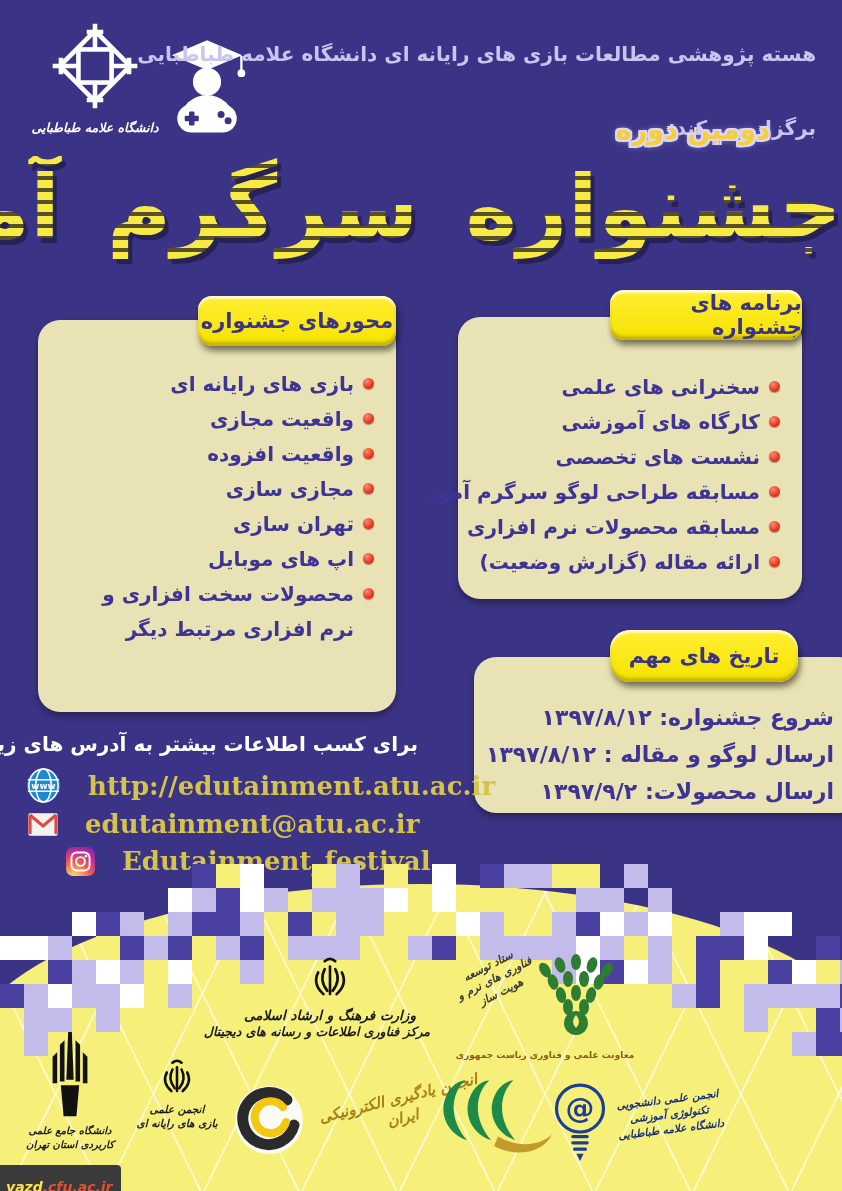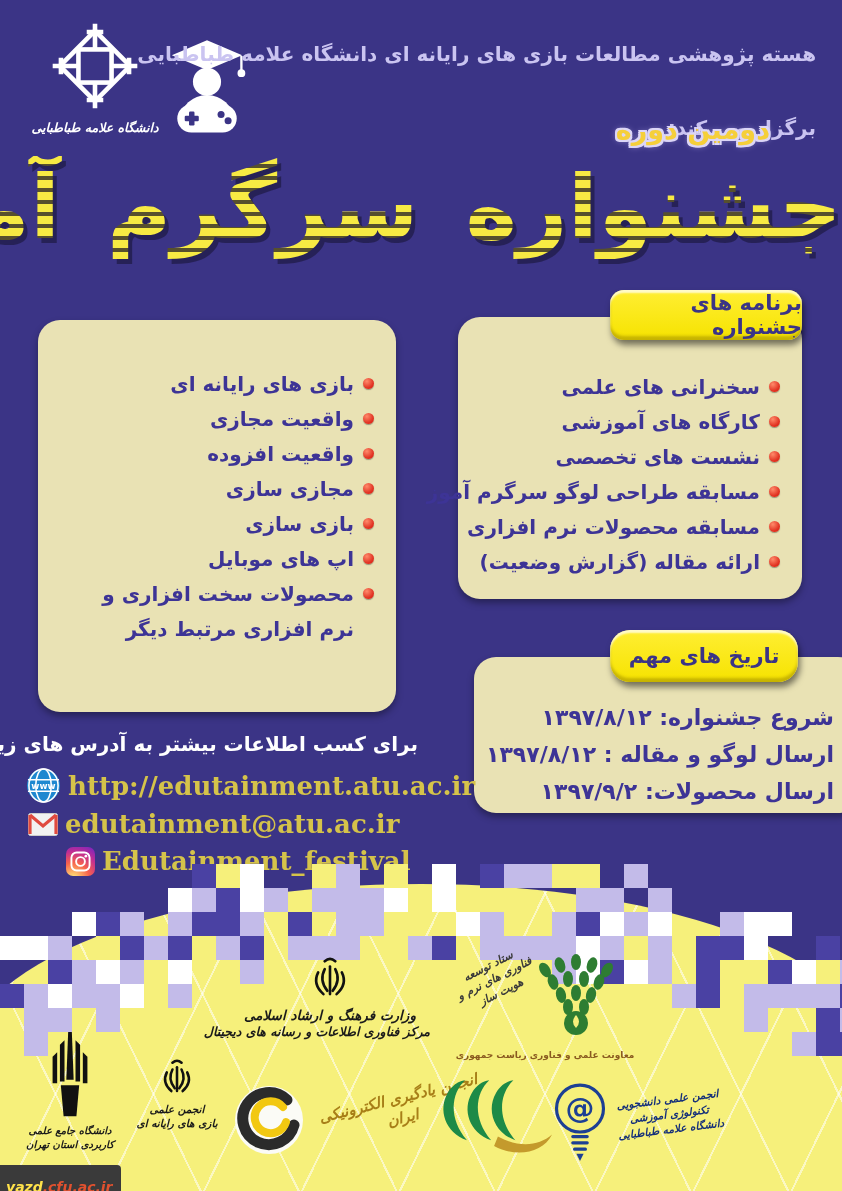--- a/index.html
+++ b/index.html
@@ -70,21 +70,21 @@
     box-shadow:0 1px 1px rgba(0,0,0,.35);
   }
   .bullet-hidden{visibility:hidden;}
   .dates-row{
     height:37px;display:flex;align-items:center;padding-right:26px;
     color:#3d3496;font-weight:bold;font-size:22px;white-space:nowrap;
   }
 
   
   .contact-heading{left:20px;top:732px;width:398px;text-align:right;color:#fff;font-weight:bold;font-size:20px;white-space:nowrap;z-index:2;}
-  .contact-row{direction:ltr;display:flex;align-items:center;gap:7px;z-index:2;}
+  .contact-row{direction:ltr;display:flex;align-items:center;gap:27px;z-index:2;}
   .contact-row-1{left:26px;top:768px;}
   .contact-row-2{left:28px;top:809px;}
   .contact-row-3{left:28px;top:846px;padding-left:38px;}
   .contact-link{
     font-family:"DejaVu Serif",serif;font-weight:bold;font-size:26px;color:#d5c34a;white-space:nowrap;
   }
   .icon-globe,.icon-gmail,.icon-insta{flex:0 0 auto;display:block;}
   .icon-insta{
     width:29px;height:29px;border-radius:7px;
     background:radial-gradient(circle at 25% 110%,#ffd873 8%,#f7634c 42%,#c22e92 70%,#7123c7 100%);
@@ -204,36 +204,37 @@
         <div class="list-row">
           <span class="bullet"></span>
           <span class="row-label">واقعیت افزوده</span>
         </div>
         <div class="list-row">
           <span class="bullet"></span>
           <span class="row-label">مجازی سازی</span>
         </div>
         <div class="list-row">
           <span class="bullet"></span>
-          <span class="row-label">بازی سازی</span>
+          <span class="row-label">تهران سازی</span>
         </div>
         <div class="list-row">
           <span class="bullet"></span>
           <span class="row-label">اپ های موبایل</span>
         </div>
         <div class="list-row">
           <span class="bullet"></span>
           <span class="row-label">محصولات سخت افزاری و</span>
         </div>
         <div class="list-row">
           <span class="bullet bullet-hidden"></span>
           <span class="row-label">نرم افزاری مرتبط دیگر</span>
         </div>
       </div>
   </div>
+  <div class="abs badge badge-topics">محورهای جشنواره</div>
 
   <div class="abs panel panel-programs">
     <div class="list">
         <div class="list-row">
           <span class="bullet"></span>
           <span class="row-label">سخنرانی های علمی</span>
         </div>
         <div class="list-row">
           <span class="bullet"></span>
           <span class="row-label">کارگاه های آموزشی</span>

